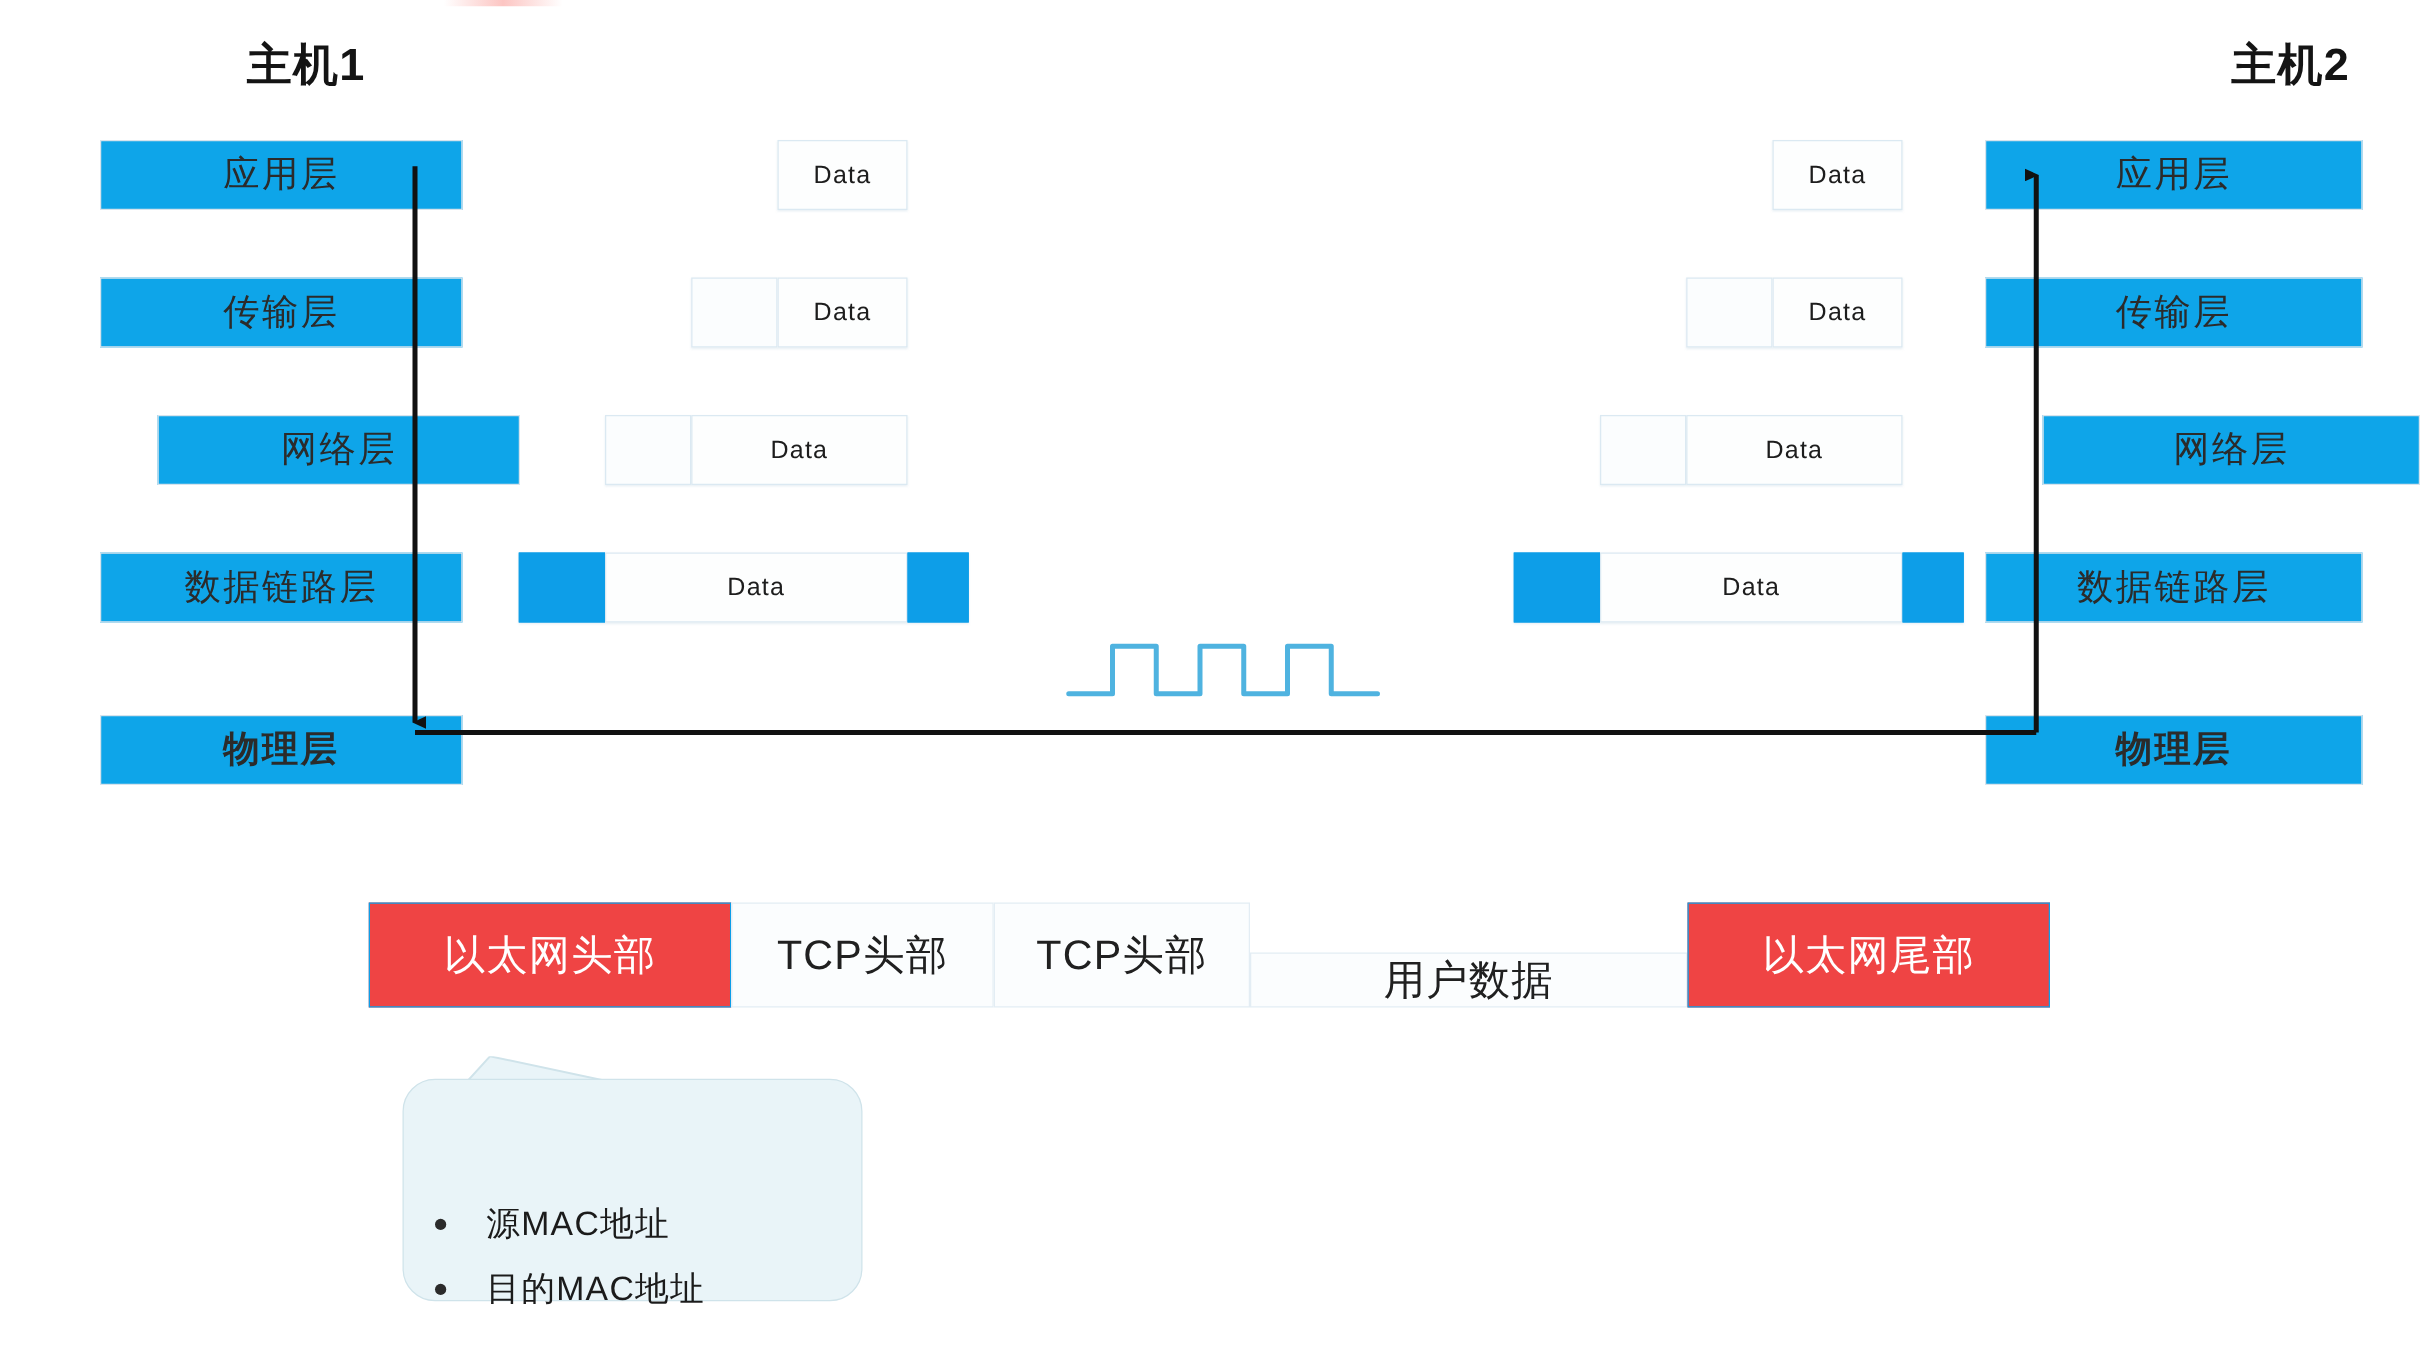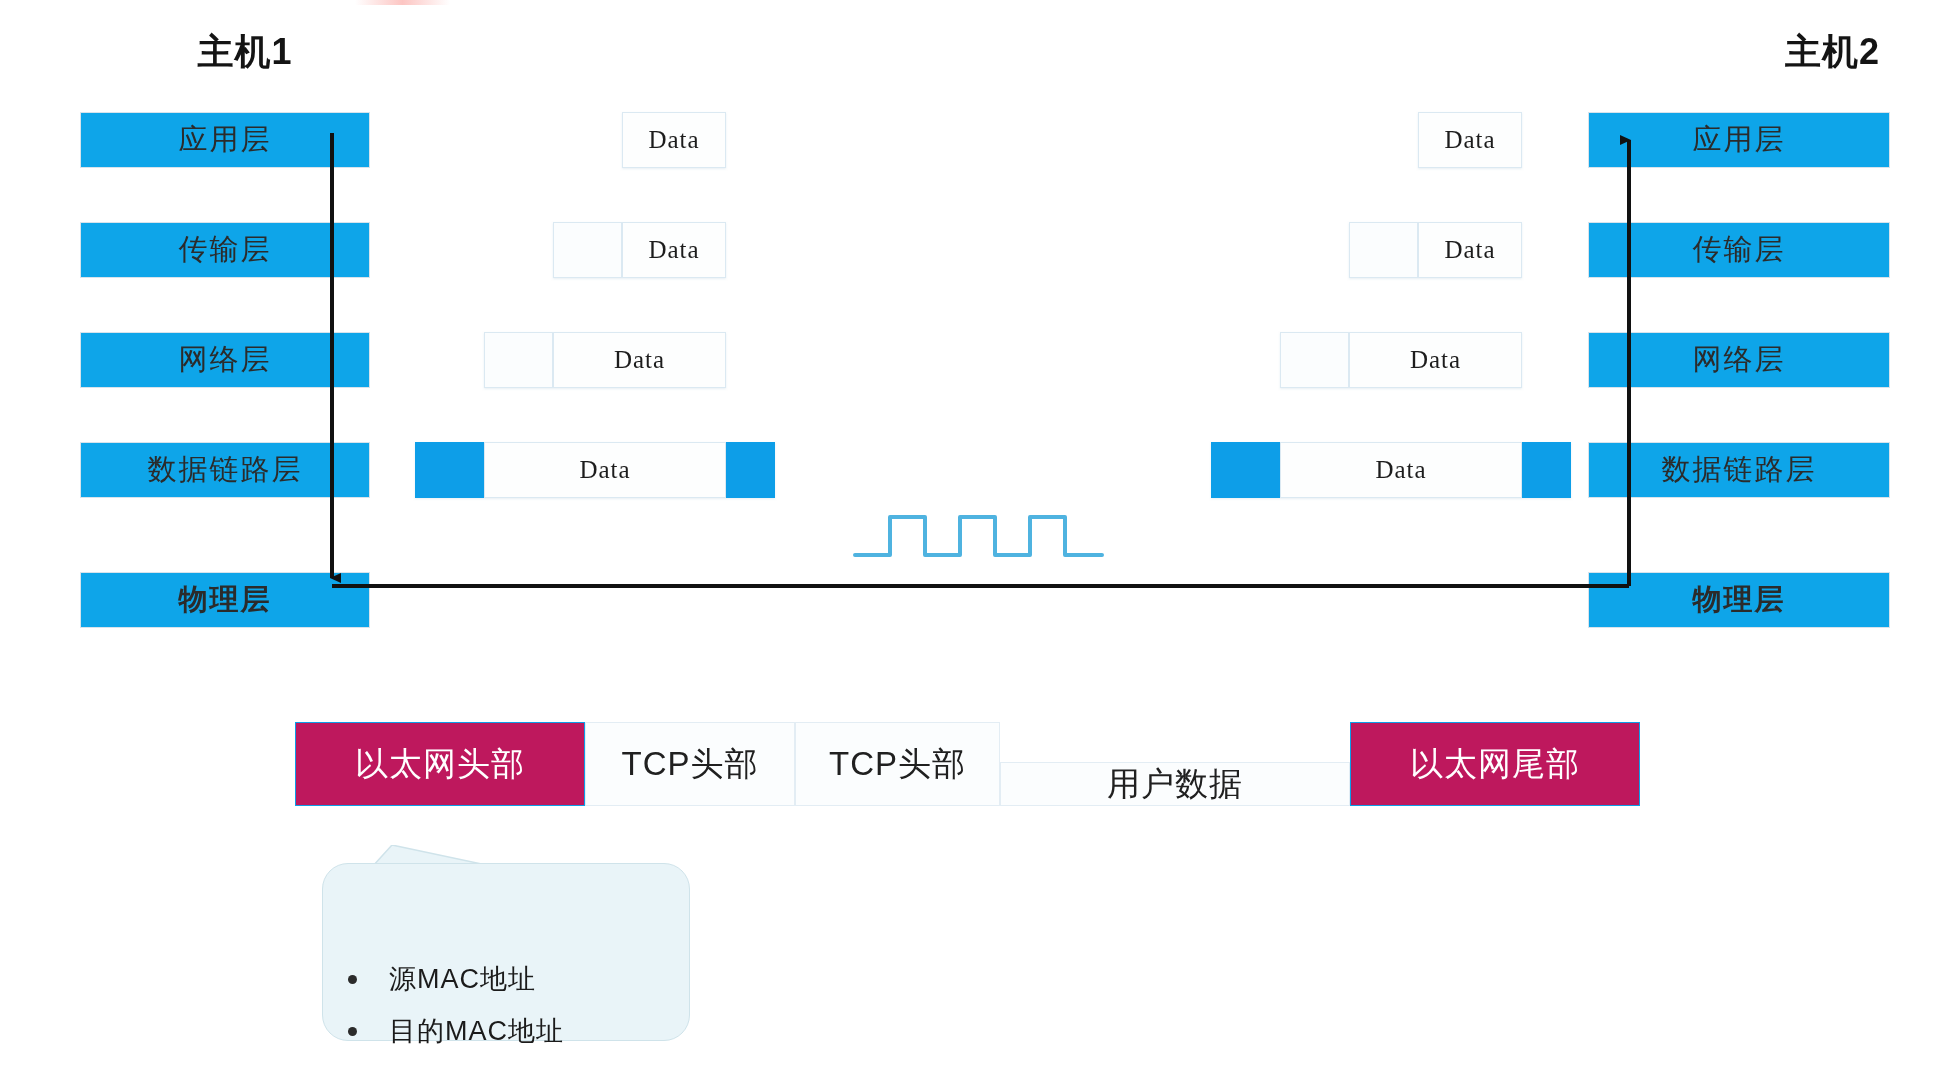--- a/index.html
+++ b/index.html
@@ -51,41 +51,41 @@
     align-items: center;
     justify-content: center;
     letter-spacing: 2px;
     box-sizing: border-box;
   }
   .stack-left .layer-box { left: 80px; width: 290px; }
   .stack-right .layer-box { left: 1588px; width: 302px; }
 
   .row-0 { top: 112px; }
   .row-1 { top: 222px; }
-  .row-2 { top: 332px; }
+  .row-2 { top: 332px; margin-left: 46px; }
   .row-3 { top: 442px; }
   .row-4 { top: 572px; font-weight: bold; }
 
   
   .packet {
     position: absolute;
     height: 56px;
     display: flex;
     box-sizing: border-box;
     filter: drop-shadow(0 1px 1px rgba(160,190,210,0.25));
   }
   .seg {
     border: 1px solid #dbe9f2;
     box-sizing: border-box;
     background: #fdfefe;
     display: flex;
     align-items: center;
     justify-content: center;
-    font-family: Liberation Serif, serif;
-    font-size: 25px;
+    font-family: Liberation Sans, sans-serif;
+    font-size: 20px;
     color: #1d1d1d;
     letter-spacing: 1px;
     text-align: center;
   }
   .seg.empty { background: #fbfdfe; }
   .seg.blue {
     background: #0d9ee8;
     border-color: #0d9ee8;
   }
 
@@ -109,21 +109,21 @@
     justify-content: center;
     font-size: 33px;
     color: #202020;
     background: #fbfdfe;
     border: 1px solid #e3edf4;
     box-sizing: border-box;
     letter-spacing: 1px;
     white-space: nowrap;
   }
   .encap-cell.accent {
-    background: #be185d;
+    background: #ef4444;
     border-color: #0d9ee8;
     color: #ffffff;
   }
 
   
   #callout {
     position: absolute;
     left: 322px; top: 845px;
     width: 368px; height: 196px;
   }

